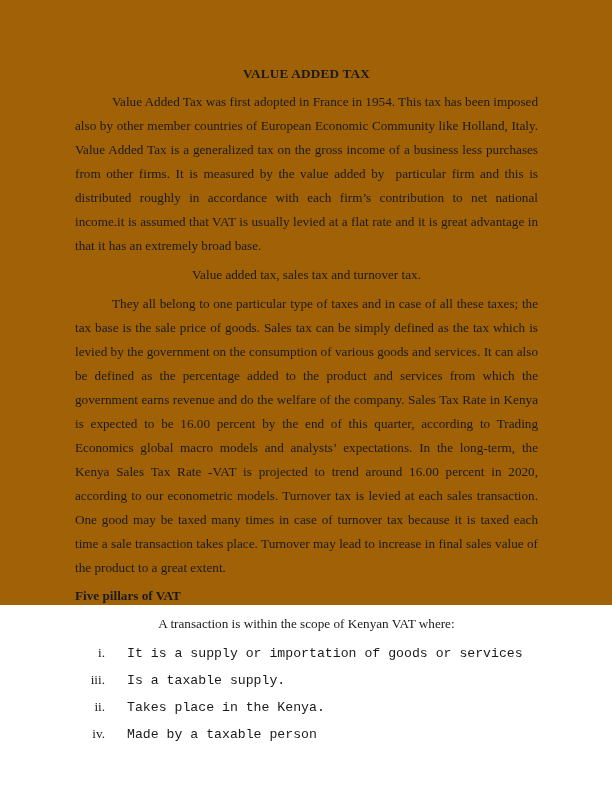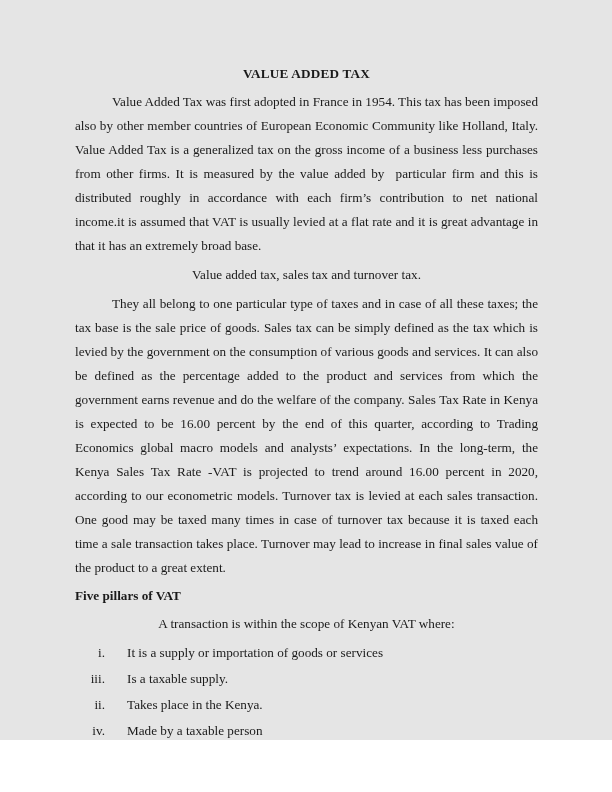--- a/index.html
+++ b/index.html
@@ -14,22 +14,22 @@
     overflow: hidden;
     font-family: "Liberation Serif", "DejaVu Serif", serif;
     color: #1a1a1a;
     -webkit-font-smoothing: antialiased;
   }
 
   .page {
     position: absolute;
     left: 0; top: 0;
     width: 612px;
-    height: 740px;
-    background: #e5e5e5;
+    height: 605px;
+    background: #a16207;
   }
 
   .content {
     position: absolute;
     left: 71px;
     top: 62px;
     width: 471px;
   }
 
   .doc-title {
@@ -90,20 +90,21 @@
     left: 0;
     top: 0;
     width: 34px;
     text-align: right;
     font-size: 13.2px;
     line-height: 26px;
   }
 
   .list-text {
     display: inline;
+    font-family: Liberation Mono, monospace;
   }
 </style>
 </head>
 <body>
 
 <div class="page">
   <div class="content">
 
     <h1 class="doc-title">VALUE ADDED TAX</h1>
 

